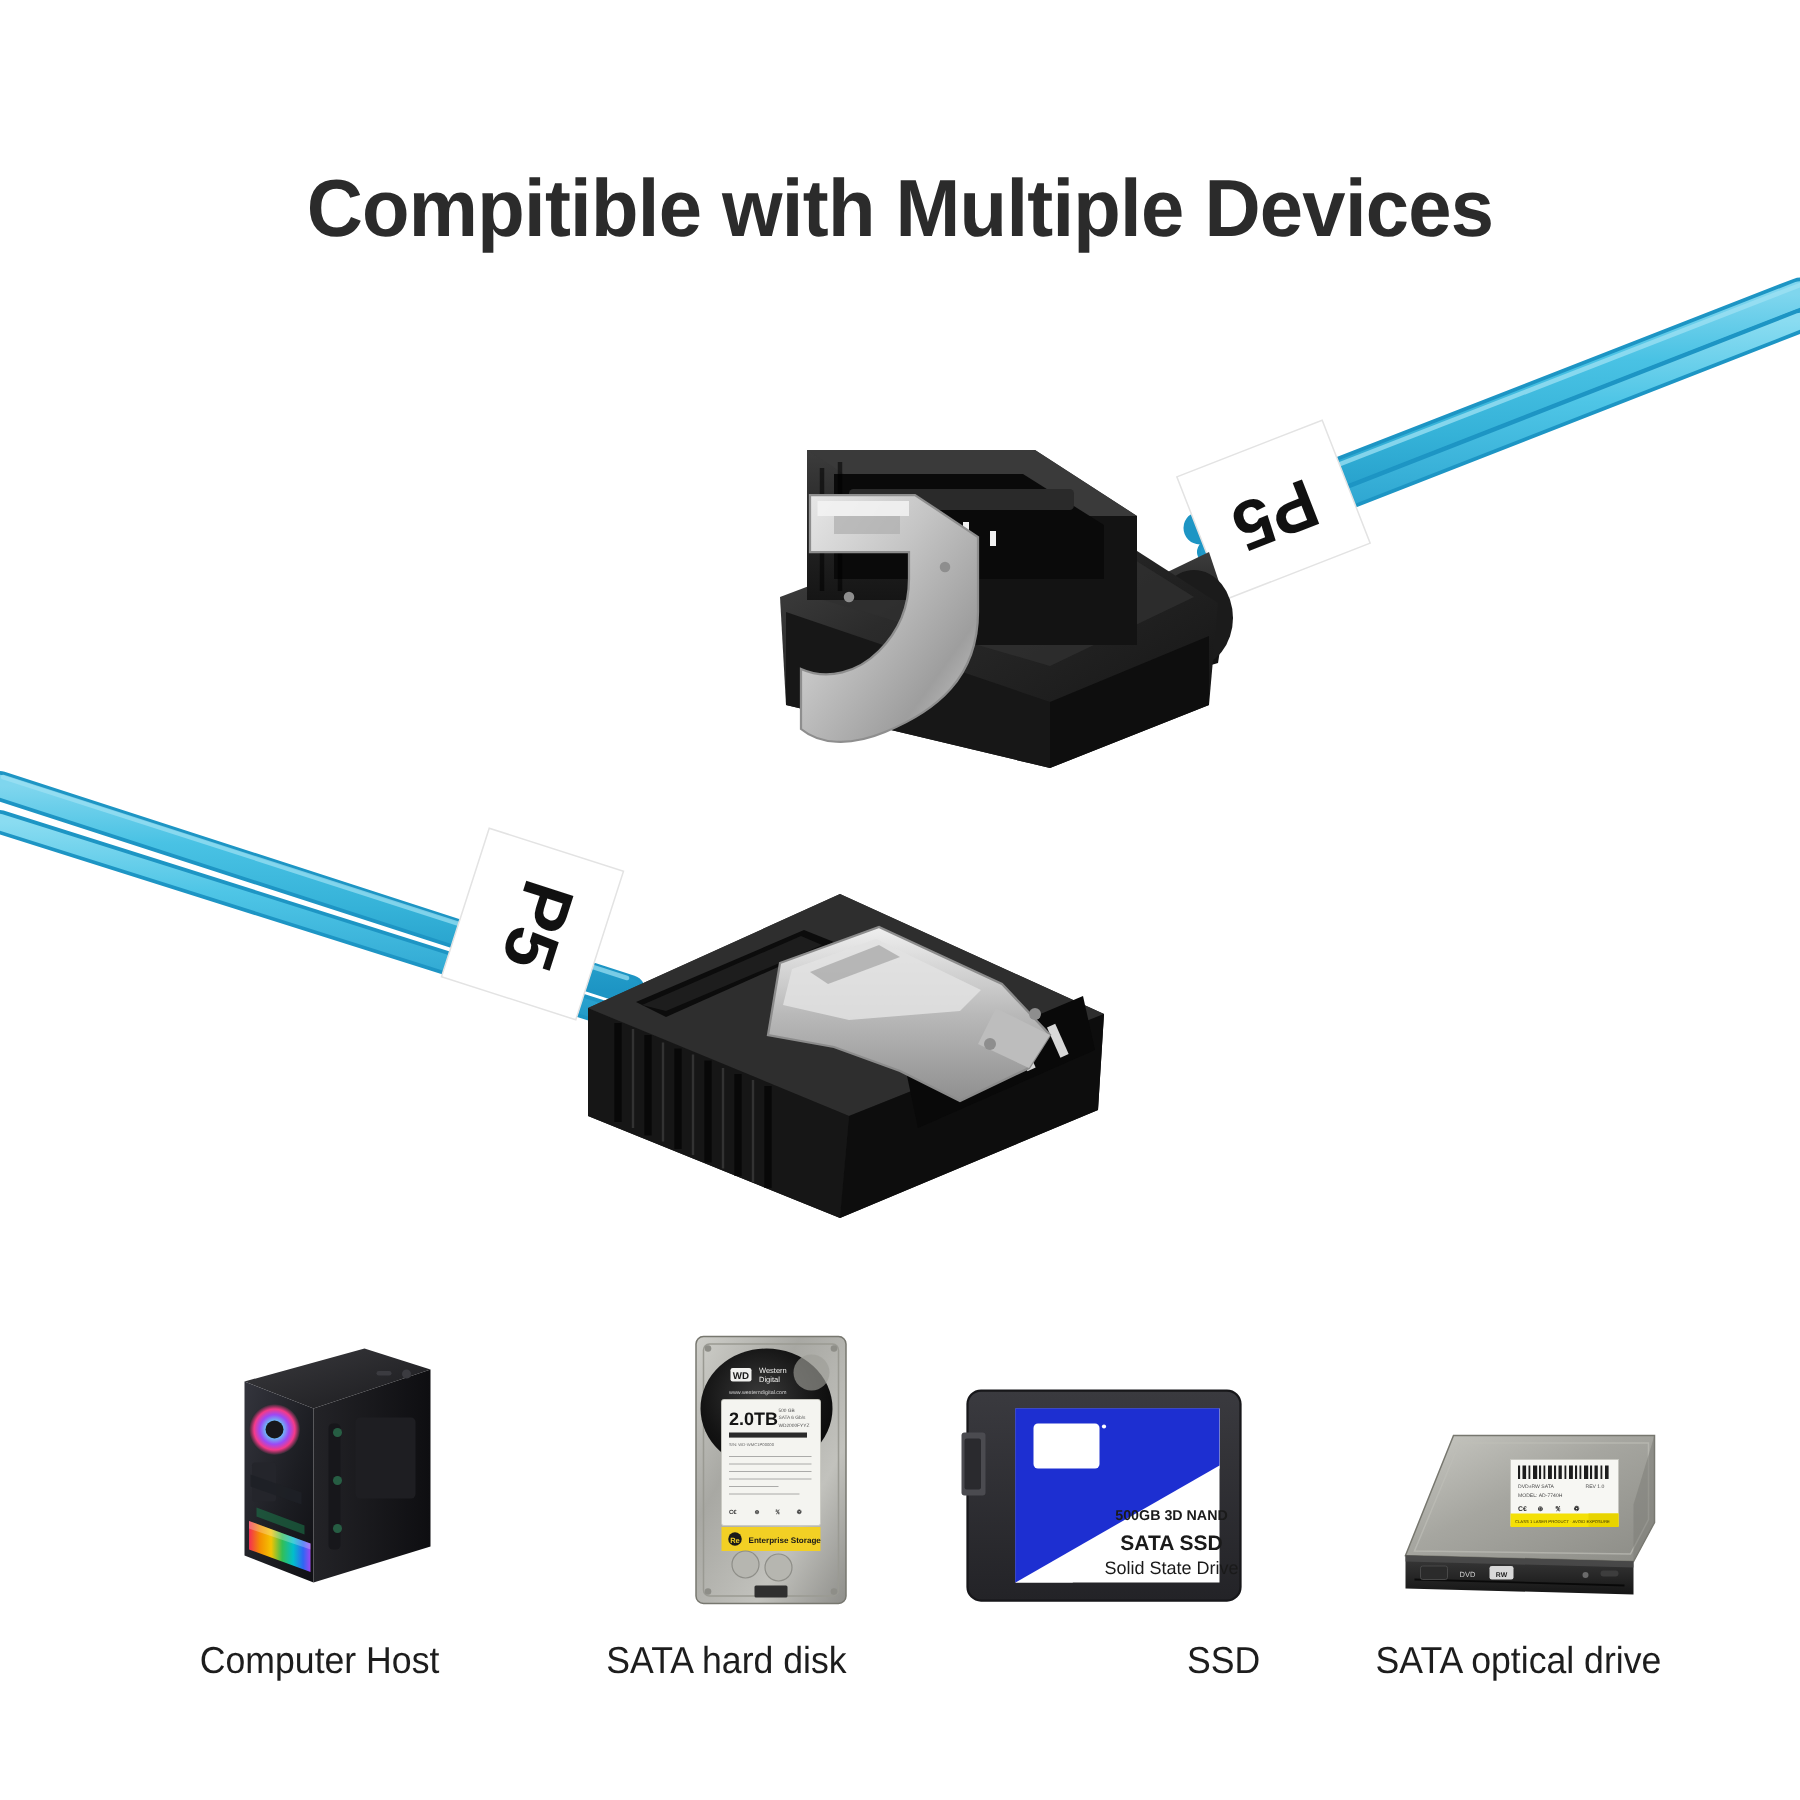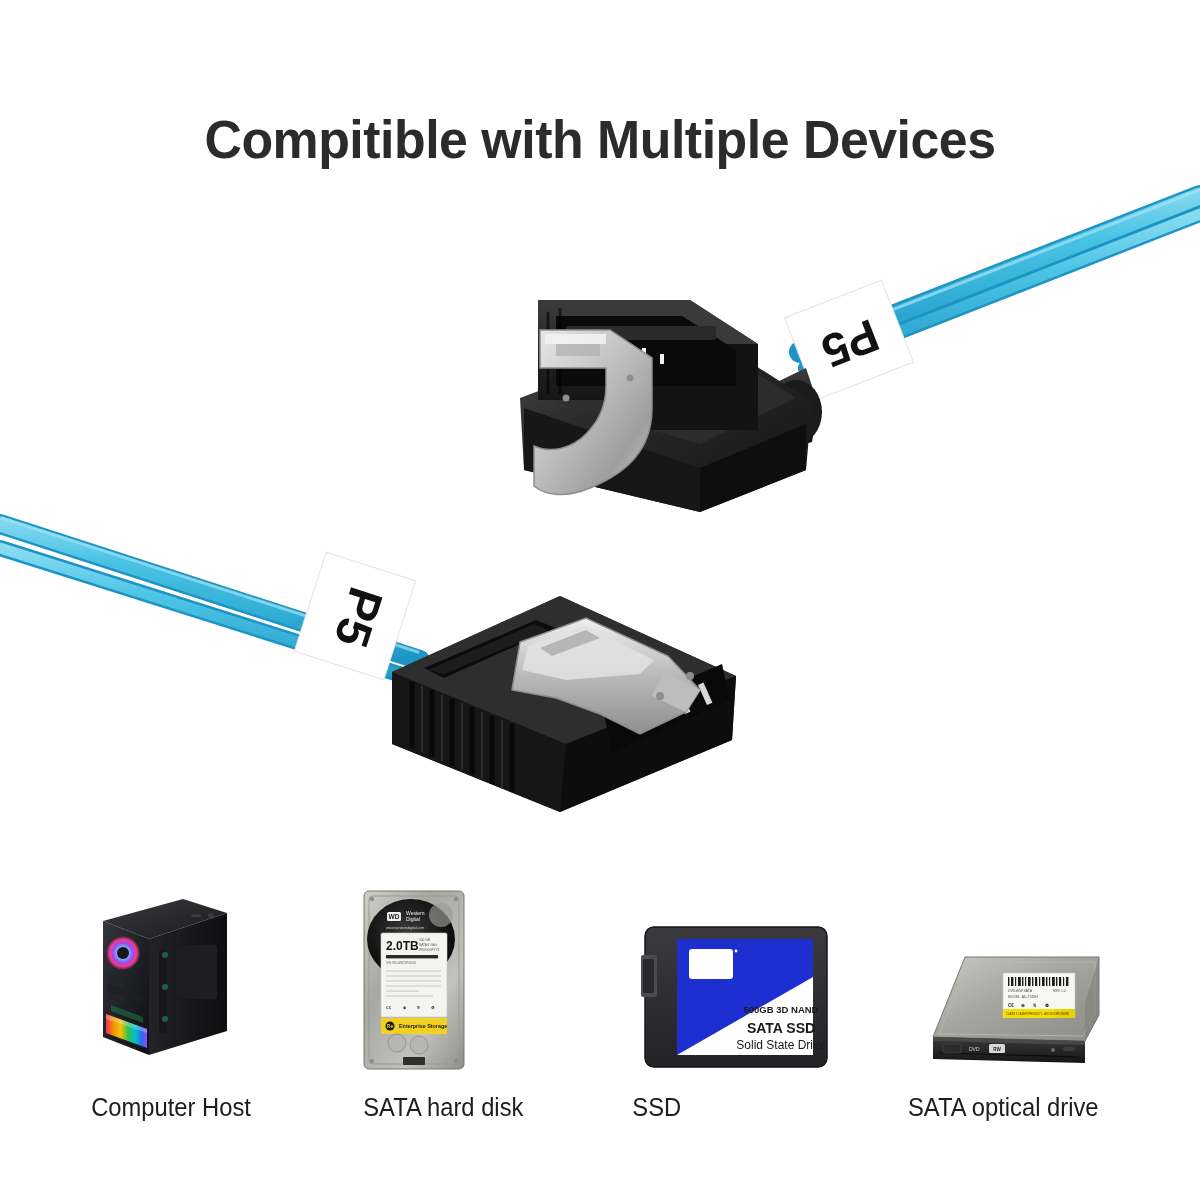--- a/index.html
+++ b/index.html
@@ -53,21 +53,21 @@
     display: flex;
     align-items: flex-end;
     justify-content: space-around;
     padding: 0 56px;
     box-sizing: border-box;
   }
   .product {
     width: 210px;
     display: flex;
     flex-direction: column;
-    align-items: flex-start;
+    align-items: flex-end;
     justify-content: flex-end;
   }
   .product-figure {
     height: 196px;
     display: flex;
     align-items: flex-end;
     justify-content: center;
   }
   .product-label {
     margin-top: 20px;

